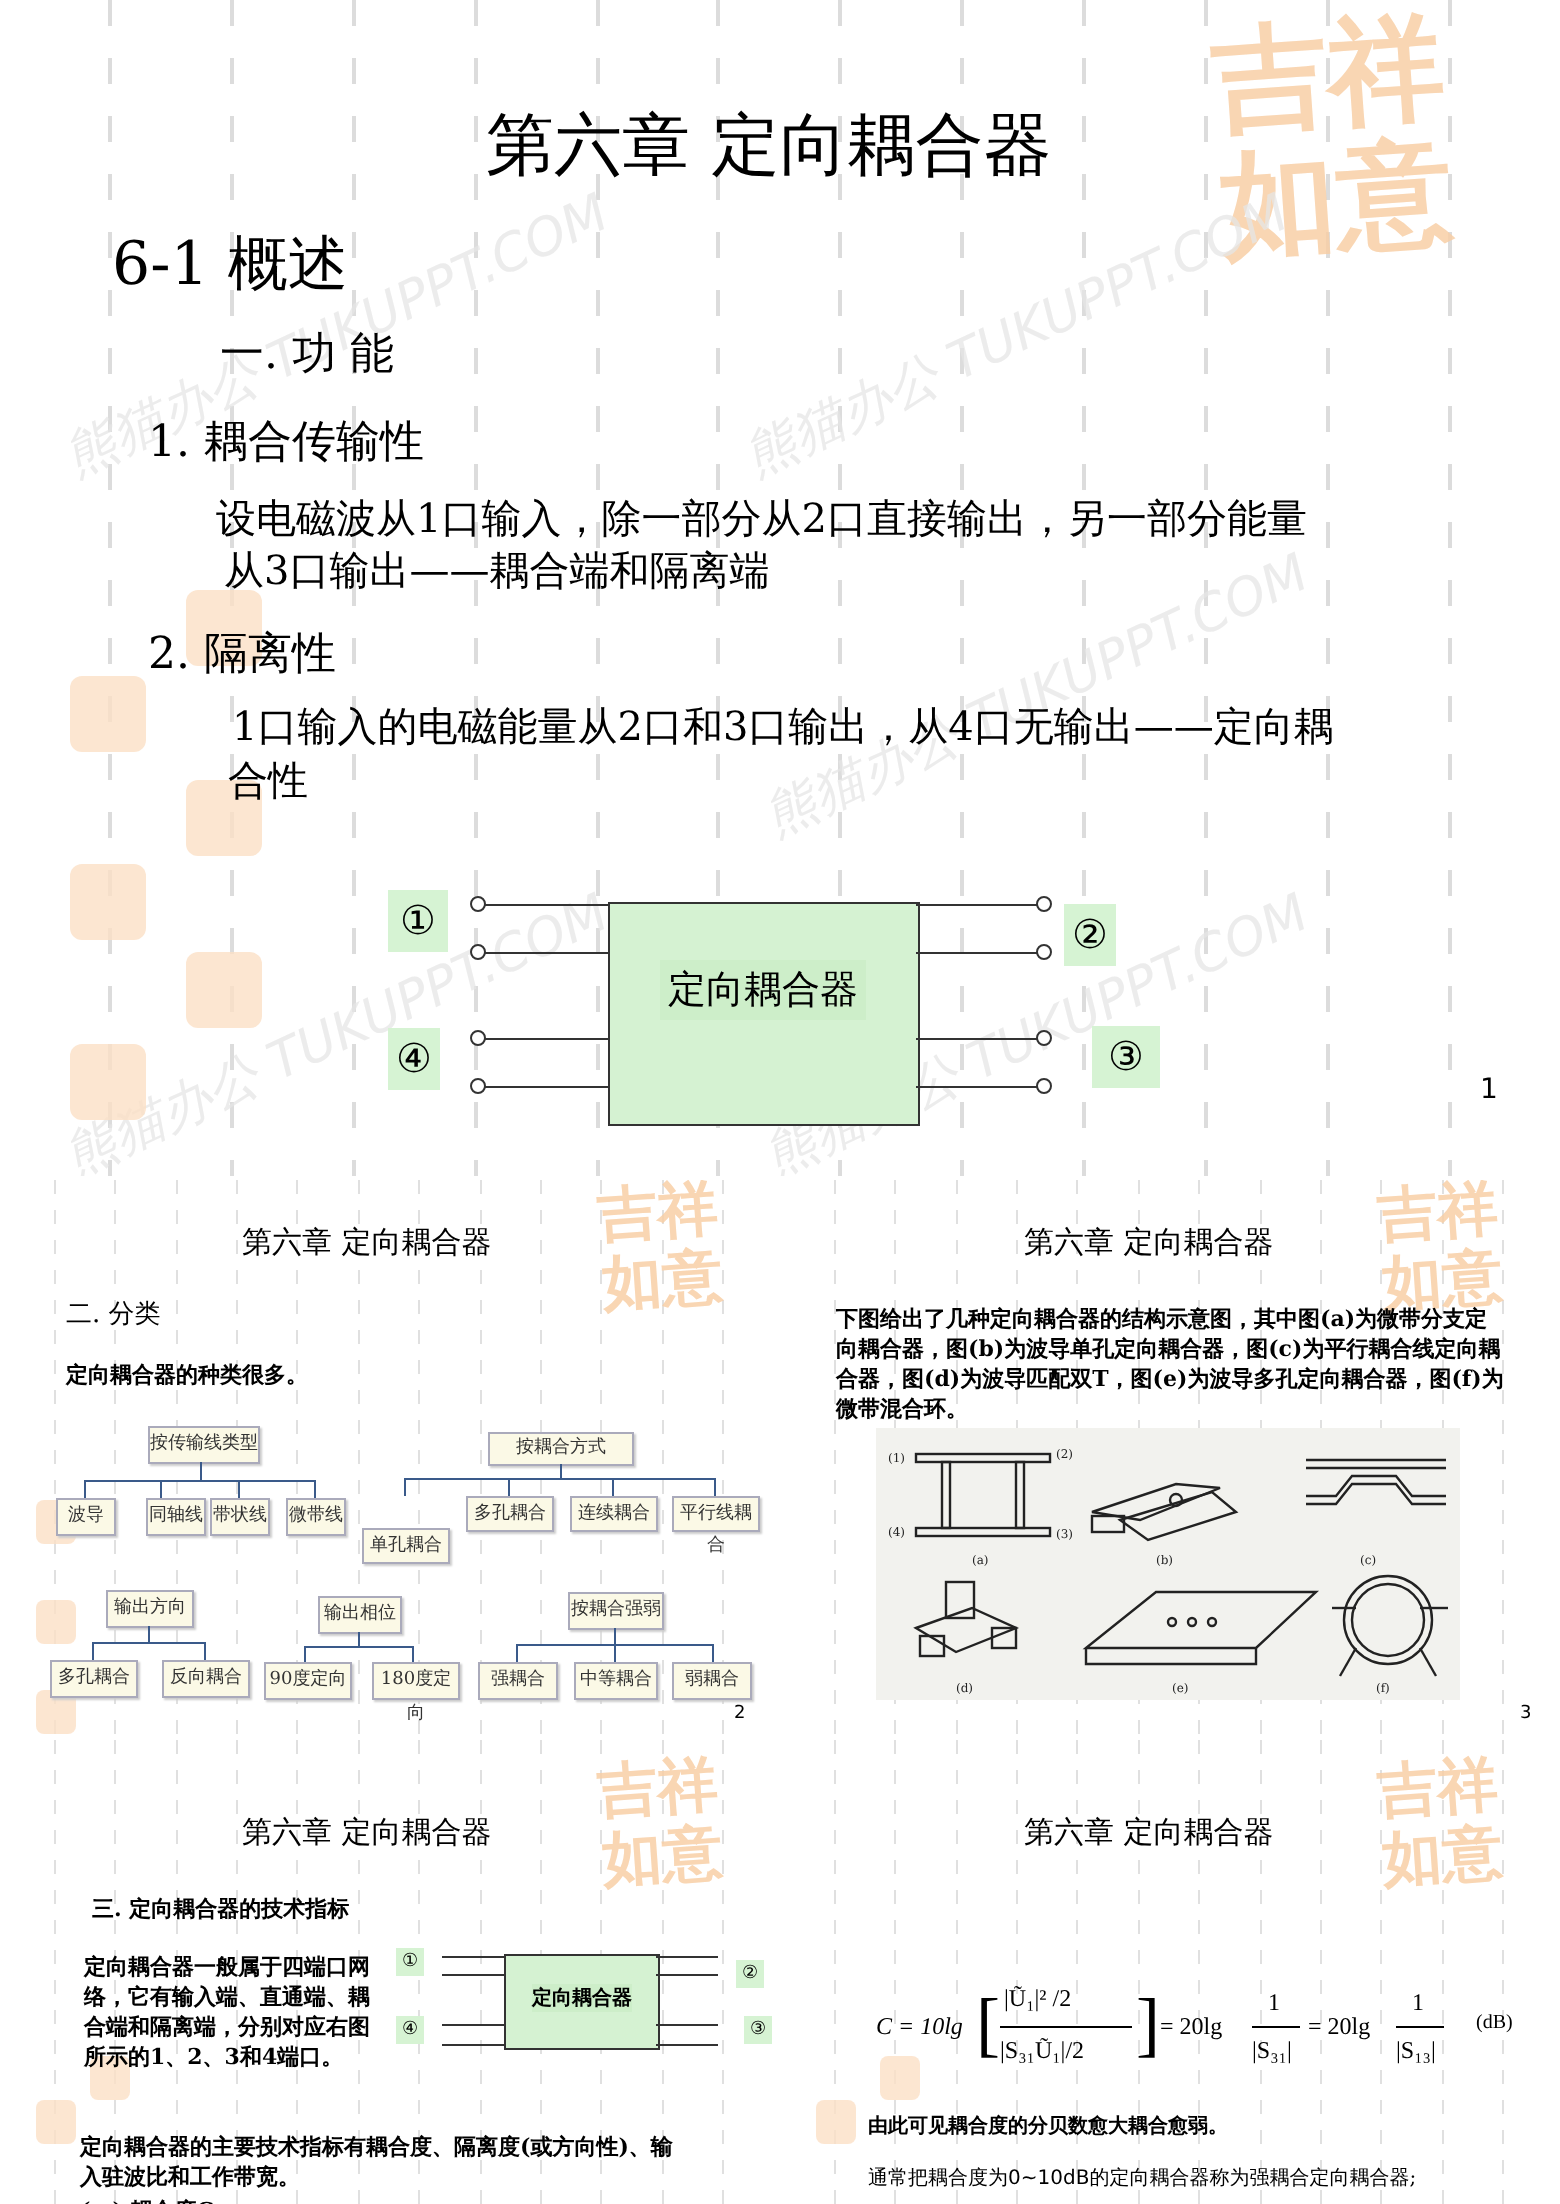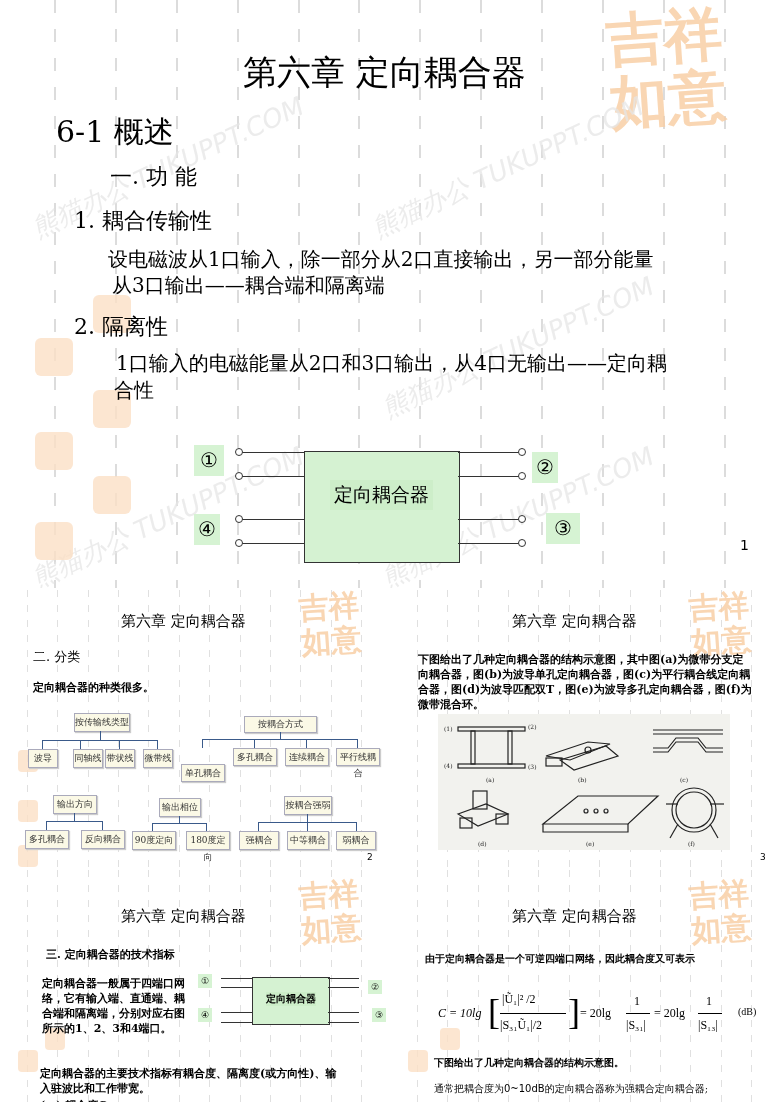--- a/index.html
+++ b/index.html
@@ -307,37 +307,36 @@
       <div class="vline sm" style="left:240px"></div>
     <div class="vline sm" style="left:270px"></div>
       <div class="vline sm" style="left:300px"></div>
     <div class="vline sm" style="left:331px"></div>
       <div class="vline sm" style="left:361px"></div>
   </div>
   <div class="seal-big" style="left:300px;top:8px;font-size:30px;line-height:34px;">吉祥<br>如意</div>
   <div class="seal-small tiny" style="left:50px;top:158px;"></div>
   <div class="seal-small tiny" style="left:18px;top:180px;"></div>
   <div class="abs t-sm" style="left:122px;top:37px;">第六章  定向耦合器</div>
-  <div class="abs" style="left:35px;top:82px;font-size:10px;font-weight:bold;">由于定向耦合器是一个可逆四端口网络，因此耦合度又可表示</div>
 
   <div style="position:absolute;left:48px;top:118px;height:52px;width:300px;font-family:'Liberation Serif',serif;font-size:12px;">
     <span class="abs" style="left:0;top:18px;font-style:italic;">C = 10lg</span>
     <span class="abs" style="left:50px;top:6px;font-size:36px;line-height:36px;font-weight:100;">[</span>
     <span class="abs" style="left:64px;top:4px;">|Ũ₁|² /2</span>
     <span class="abs" style="left:62px;top:25px;width:66px;border-top:1px solid #000;"></span>
     <span class="abs" style="left:62px;top:30px;">|S₃₁Ũ₁|/2</span>
     <span class="abs" style="left:130px;top:6px;font-size:36px;line-height:36px;font-weight:100;">]</span>
     <span class="abs" style="left:142px;top:18px;">= 20lg</span>
     <span class="abs" style="left:196px;top:6px;">1</span>
     <span class="abs" style="left:188px;top:25px;width:24px;border-top:1px solid #000;"></span>
     <span class="abs" style="left:188px;top:30px;text-align:center;">|S₃₁|</span>
     <span class="abs" style="left:216px;top:18px;">= 20lg</span>
     <span class="abs" style="left:268px;top:6px;">1</span>
     <span class="abs" style="left:260px;top:25px;width:24px;border-top:1px solid #000;"></span>
     <span class="abs" style="left:260px;top:30px;">|S₁₃|</span>
     <span class="abs" style="left:300px;top:18px;font-size:10px;">(dB)</span>
   </div>
 
-  <div class="abs" style="left:44px;top:186px;font-size:10px;font-weight:bold;">下图给出了几种定向耦合器的结构示意图。</div>
+  <div class="abs" style="left:44px;top:186px;font-size:10px;font-weight:bold;">由此可见耦合度的分贝数愈大耦合愈弱。</div>
   <div class="abs" style="left:44px;top:212px;font-size:10px;font-weight:normal;">
     <span>通常把耦合度为</span><span style="font-family:'DejaVu Sans',sans-serif;">0~10dB</span><span>的定向耦合器称为强耦合定向耦合器;</span>
   </div>
 </div>
 
 </body></html>

